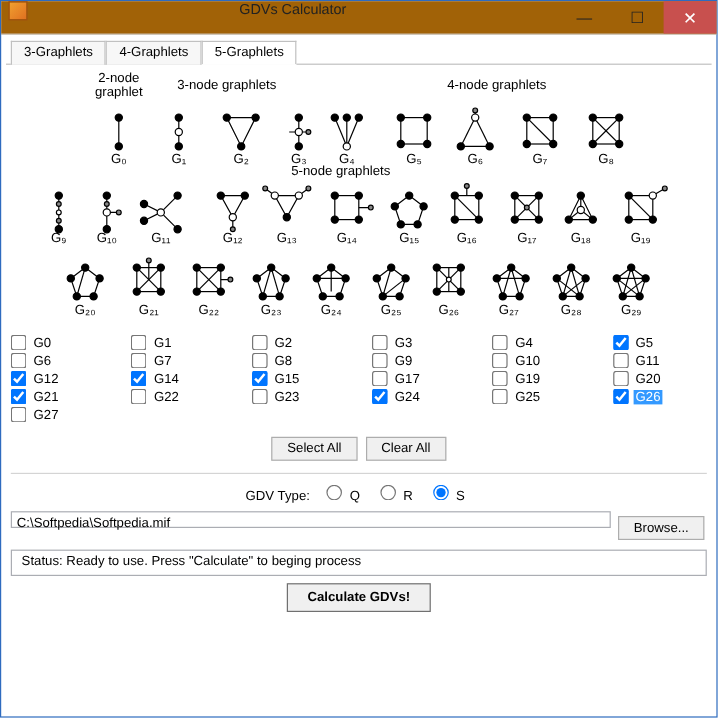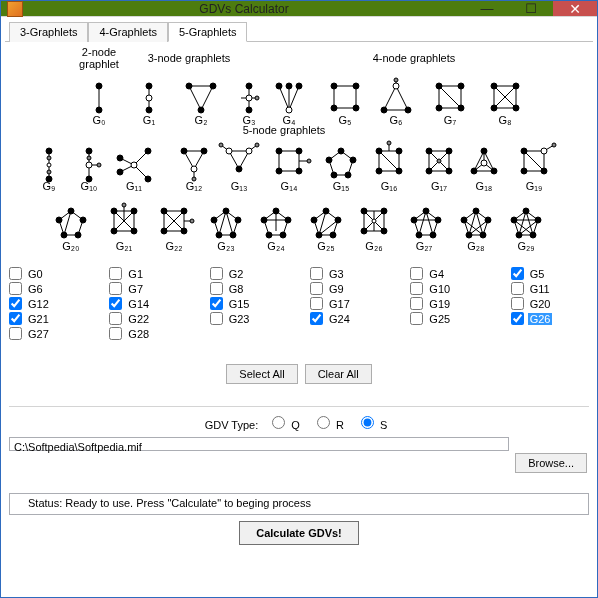--- a/index.html
+++ b/index.html
@@ -1,42 +1,42 @@
 <!DOCTYPE html>
 <html><head>
 <meta charset="utf-8">
 <style>
 * { box-sizing: border-box; font-family: "Segoe UI", Tahoma, sans-serif; font-size: 11px; }
 body { margin: 0; padding: 0; background: #fff; }
 .window { width: 598px; height: 598px; border: 1px solid #2e6bbf; position: relative; background: #fff; }
-.titlebar { height: 16px; background: #4d7c0f; display: flex; align-items: center; border-bottom: 1px solid #d8d8d8; }
+.titlebar { height: 28px; background: #a16207; display: flex; border-bottom: 1px solid #d8d8d8; }
 .titlebar .appicon { width: 16px; height: 16px; margin-left: 6px; background: linear-gradient(135deg,#f0a030,#e07020); border:1px solid #a05010; }
 .titlebar .title { flex: 1; text-align: center; font-size: 12px; color: #222; }
 .winbtns { display: flex; height: 100%; }
 .winbtn { width: 44px; display: flex; align-items: center; justify-content: center; font-size: 13px; color: #222; }
 .winbtn.close { background: #c8504e; color: #fff; font-size: 14px; }
 .tabs { display: flex; padding: 2px 4px 0 4px; border-bottom: 1px solid #c0c0c0; margin: 2px 4px 0 4px; }
 .tab { padding: 3px 10px; border: 1px solid #c0c0c0; border-bottom: none; background: #f7f7f7; margin-right: 0; position: relative; top: 1px; }
 .tab.active { background: #fff; border-bottom: 1px solid #fff; }
 .content { padding: 4px 8px; }
 .diagram { width: 100%; height: 215px; border: none; display: flex; align-items: center; justify-content: center; }
 .diagram svg { width: 100%; height: 100%; }
 .checkgrid { display: grid; grid-template-columns: repeat(6, 1fr); gap: 2px 22px; margin: 6px 0 8px 0; }
 .chk { display: flex; align-items: center; gap: 4px; }
 .chk input { width: 13px; height: 13px; margin: 0; }
 .chk .lbl { padding: 0 2px; }
 .chk .lbl.sel { background: #3399ff; color: #fff; }
 .btnrow { text-align: center; margin: 4px 0; }
-.btn { padding: 3px 12px; border: 1px solid #adadad; background: #f0f0f0; margin: 16px 2px; font-size: 11px; }
+.btn { padding: 3px 12px; border: 1px solid #adadad; background: #f0f0f0; margin: 4px 2px; font-size: 11px; }
 hr.sep { border: none; border-top: 1px solid #d4d4d4; margin: 6px 0; }
 .gdvtype { text-align: center; margin: 6px 0; }
 .gdvtype label { margin: 0 6px; }
 .browserow { display: flex; gap: 4px; margin: 4px 0; }
 .pathbox { flex: 1; border: 1px solid #abadb3; padding: 3px 4px; background: #fff; height: 14px; }
-.statusbox { border: 1px solid #abadb3; padding: 3px 18px; background: #fff; margin: 4px 0; height: 22px; }
+.statusbox { border: 1px solid #abadb3; padding: 3px 8px; background: #fff; margin: 4px 0; height: 22px; }
 .calcbtn { display: block; margin: 6px auto 0 auto; padding: 5px 16px; border: 1px solid #707070; background: #f0f0f0; font-weight: bold; font-size: 11px; }
 </style>
 </head>
 <body>
 
 <div class="window">
 
   <div class="titlebar">
     <div class="appicon"></div>
     <div class="title">GDVs Calculator</div>
@@ -478,24 +478,20 @@
           <span class="lbl">G25</span>
         </label>
         <label class="chk">
           <input type="checkbox" checked="" style="">
           <span class="lbl sel">G26</span>
         </label>
         <label class="chk">
           <input type="checkbox" style="">
           <span class="lbl">G27</span>
         </label>
-        <label class="chk">
-          <input type="checkbox" style="">
-          <span class="lbl">G28</span>
-        </label>
       </div>
 
     <div class="btnrow">
       <button class="btn">Select All</button>
       <button class="btn">Clear All</button>
     </div>
 
     <hr class="sep">
 
     <div class="gdvtype">

